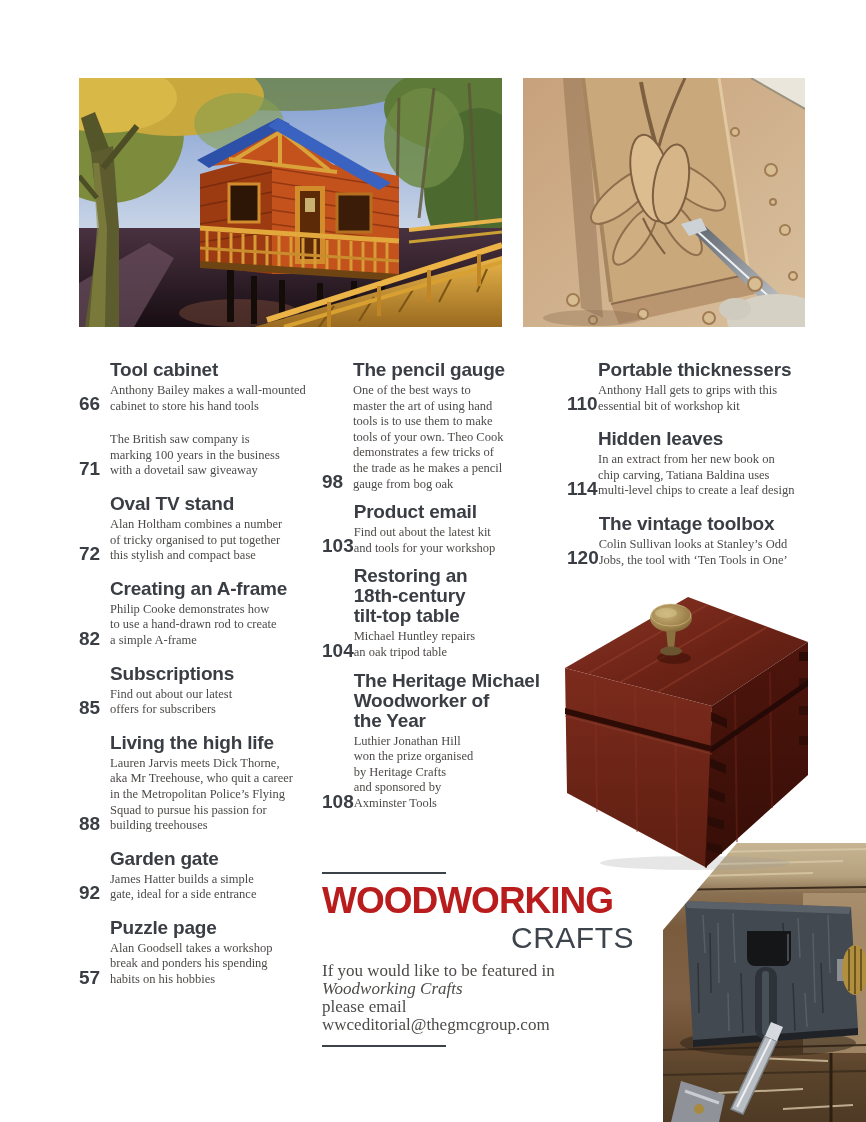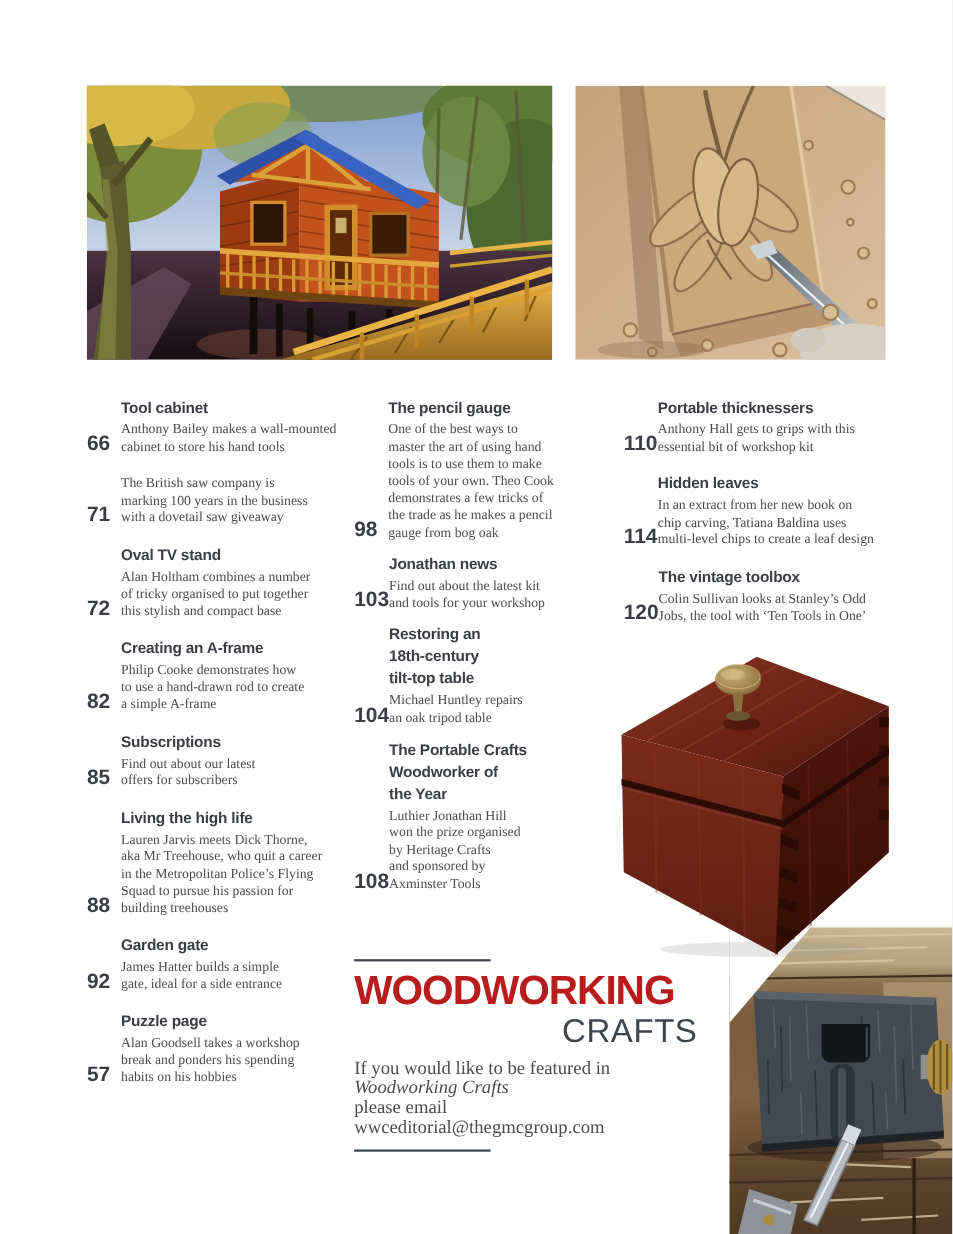--- a/index.html
+++ b/index.html
@@ -11,21 +11,21 @@
   #photo-box{left:555px;top:580px;z-index:3;}
   #photo-bench{left:663px;top:843px;z-index:2;}
   .col{position:absolute;top:360px;z-index:1;}
   #col1{left:79px;width:237px;}
   #col2{left:322px;width:200px;}
   #col3{left:567px;width:264px;}
   .entry{display:flex;align-items:flex-end;margin-bottom:15px;}
   #col2 .entry{margin-bottom:10px;}
   .num{flex:0 0 31px;font-weight:bold;font-size:19px;line-height:20px;color:#3a3e44;}
   .txt{flex:1;}
-  .title{margin:0;font-size:14px;line-height:20px;font-weight:bold;color:#3a3e44;
+  .title{margin:0;font-size:19px;line-height:20px;font-weight:bold;color:#3a3e44;
          white-space:pre;letter-spacing:-0.2px;}
   .desc{margin:3px 0 0;font-family:"Liberation Serif",serif;font-size:12.5px;
         line-height:15.6px;color:#4d4b49;white-space:pre;}
   .logo-block{position:absolute;left:322px;top:872px;width:312px;z-index:1;}
   .rule{width:124px;height:2px;background:#3b424a;}
   .logo-main{font-size:37px;font-weight:bold;letter-spacing:-1px;color:#b91c1c;
              line-height:40px;margin-top:7px;}
   .logo-sub{font-size:30px;font-weight:normal;letter-spacing:0.5px;color:#3d444c;
             line-height:33px;text-align:right;}
   .note{font-family:"Liberation Serif",serif;font-size:17px;line-height:18px;
@@ -300,39 +300,39 @@
 tools is to use them to make
 tools of your own. Theo Cook
 demonstrates a few tricks of
 the trade as he makes a pencil
 gauge from bog oak</p>
         </div>
     </div>
     <div class="entry">
       <span class="num">103</span>
       <div class="txt">
-          <h3 class="title">Jonathan news</h3>
+          <h3 class="title">Product email</h3>
       <p class="desc">Find out about the latest kit
 and tools for your workshop</p>
         </div>
     </div>
     <div class="entry">
       <span class="num">104</span>
       <div class="txt">
           <h3 class="title">Restoring an
 18th-century
 tilt-top table</h3>
       <p class="desc">Michael Huntley repairs
 an oak tripod table</p>
         </div>
     </div>
     <div class="entry">
       <span class="num">108</span>
       <div class="txt">
-          <h3 class="title">The Portable Crafts
+          <h3 class="title">The Heritage Michael
 Woodworker of
 the Year</h3>
       <p class="desc">Luthier Jonathan Hill
 won the prize organised
 by Heritage Crafts
 and sponsored by
 Axminster Tools</p>
         </div>
     </div>
   </div>

